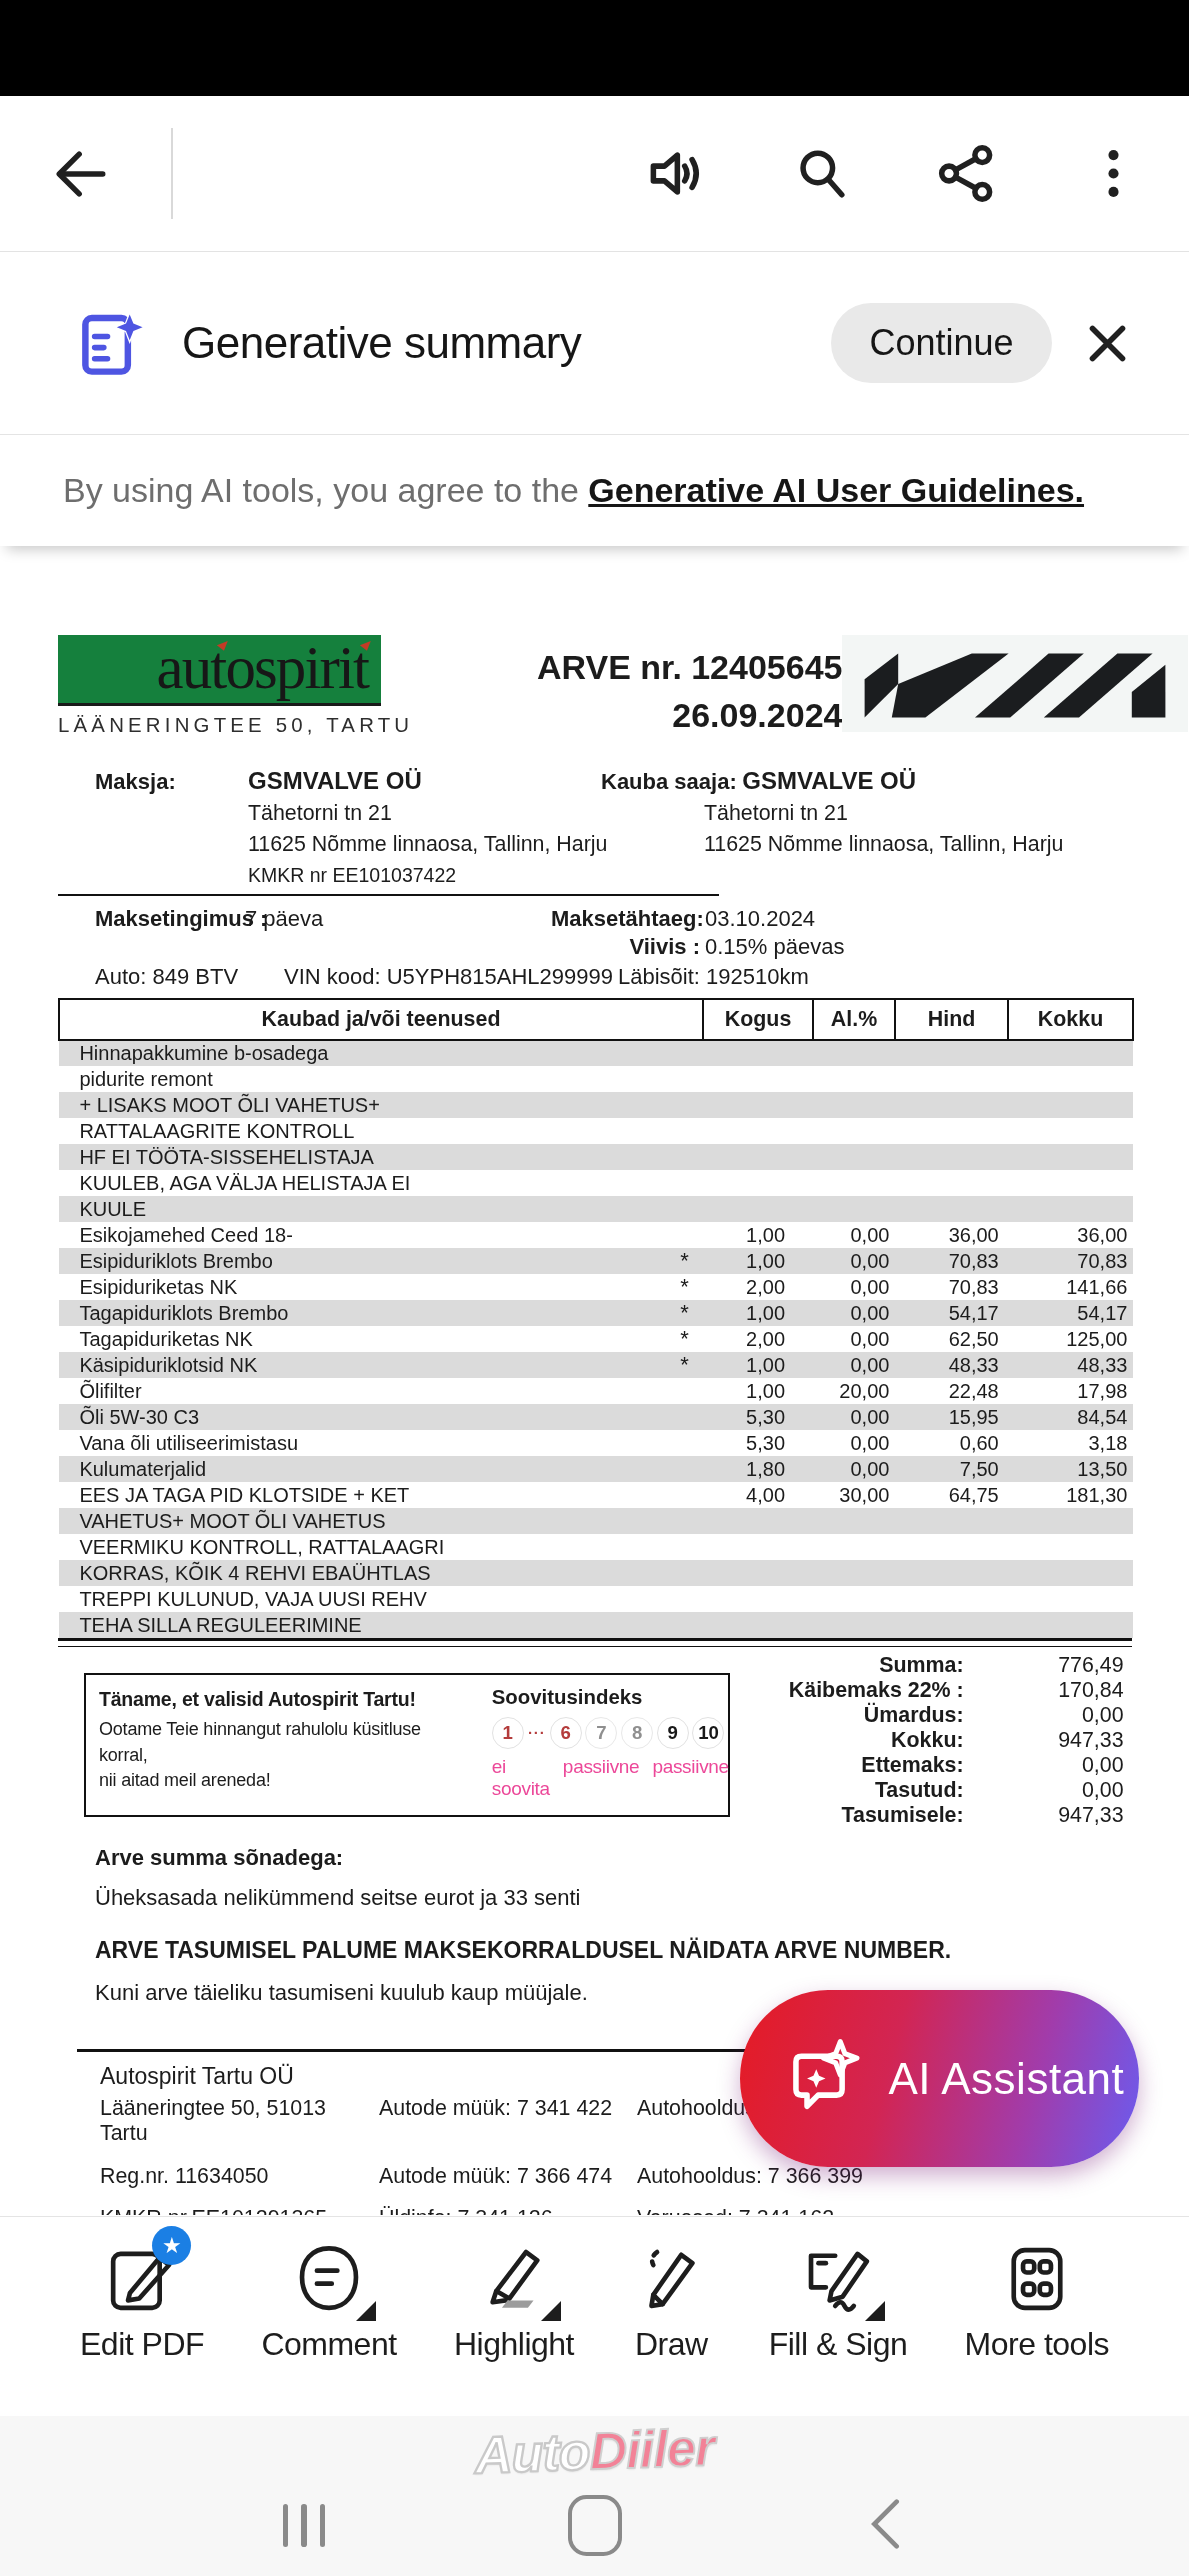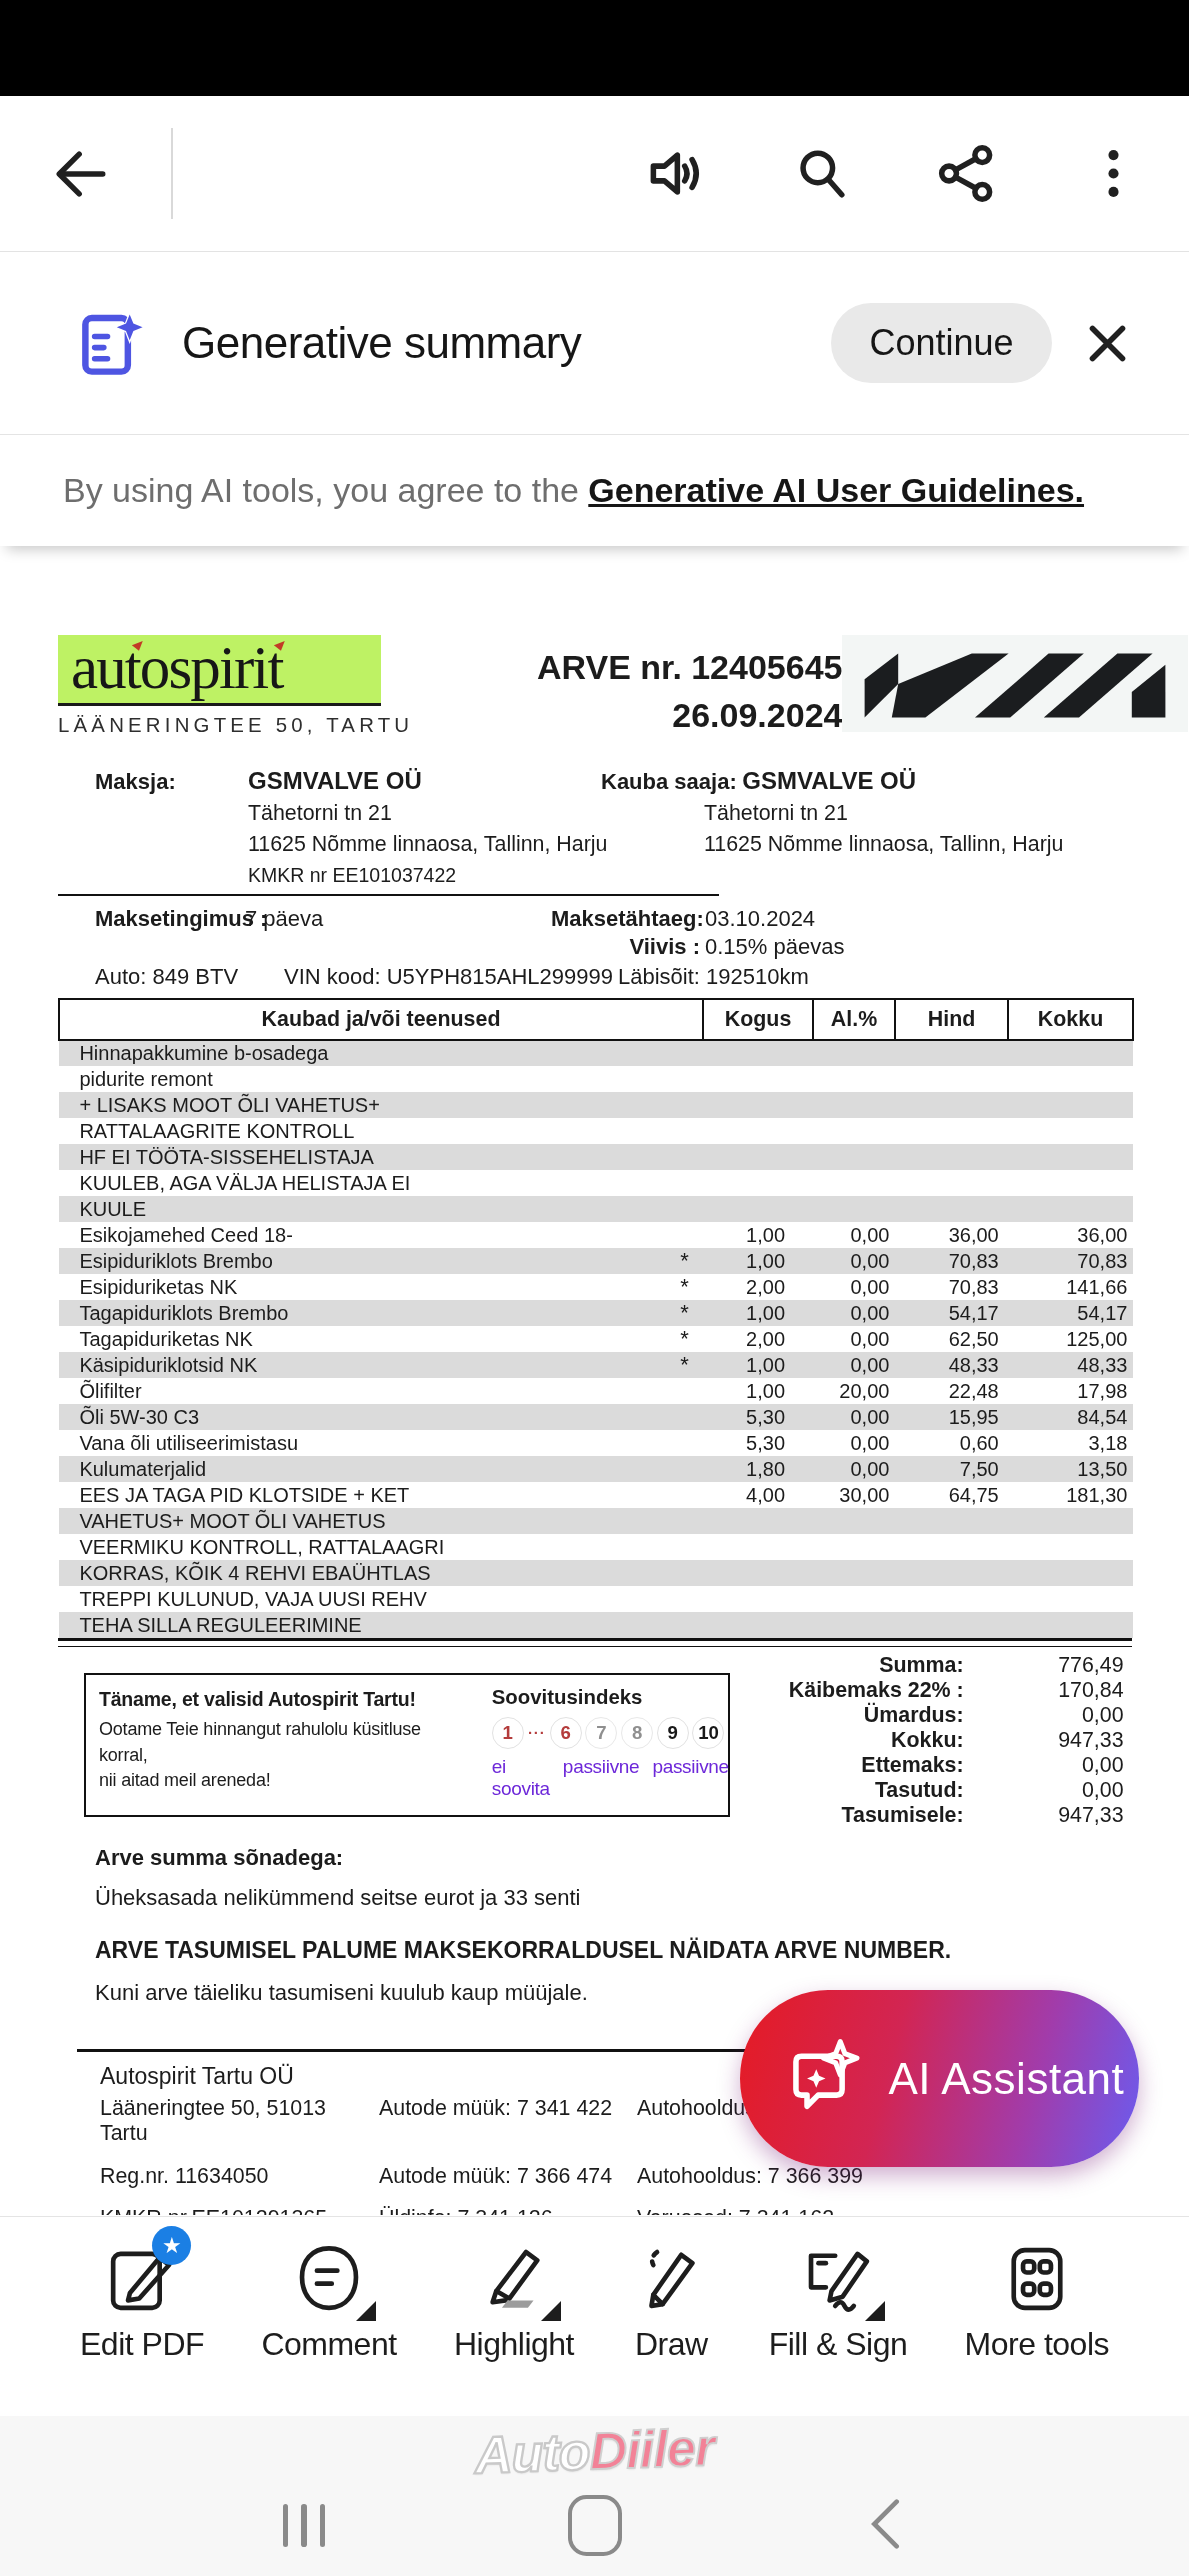--- a/index.html
+++ b/index.html
@@ -30,21 +30,21 @@
   .close-btn { width:45px; height:45px; margin:0 59px 0 33px; cursor:pointer; }
   .ai-banner .row2 { height:110px; display:flex; align-items:center; padding-left:63px;
                      font-size:34px; color:#6e6e6e; }
   .row2 .link { font-weight:700; color:#161616; text-decoration:underline; margin-left:9.3px; cursor:pointer; }
 
   
   .doc { position:absolute; top:546px; left:0; width:1189px; height:1669px; background:#fff; padding:0 58px; overflow:hidden; }
 
   .inv-header { margin-top:89px; display:flex; align-items:flex-start; }
   .logo-wrap { width:323px; }
-  .logo-box { background:#bef264; border-bottom:3.7px solid #1a1a1a; padding:1.9px 13px 5.6px; text-align:left; }
+  .logo-box { background:#15803d; border-bottom:3.7px solid #1a1a1a; padding:1.9px 13px 5.6px; text-align:right; }
   .logo-text { font-family:"Liberation Serif", serif; font-size:61px; font-weight:500; letter-spacing:-1.9px; color:#171717; line-height:1.0; white-space:nowrap; }
   .logo-text .tt { position:relative; }
   .logo-text .tt::before { content:''; position:absolute; top:5.6px; right:-2.8px;
         border-left:6.5px solid transparent; border-right:3.7px solid transparent; border-bottom:10.2px solid #c23b26; transform:rotate(38deg); }
   .logo-sub { margin-top:7.4px; text-align:center; font-size:20.4px; letter-spacing:4.2px; color:#2e2e2e; white-space:nowrap; }
   .arve-block { margin-left:156px; margin-top:13px; font-size:34px; font-weight:700; white-space:nowrap; }
   .arve-block .num { margin-left:9.3px; }
   .arve-date { margin-top:9.3px; text-align:right; }
   .kia-box { margin-left:auto; width:368px; height:97px; background:#f3f6f5; display:flex; align-items:center; justify-content:center; }
   .kia-box svg { width:346px; height:80px; }
@@ -88,21 +88,21 @@
   .fb-box { margin-left:26px; margin-top:20.4px; width:661px; border:2.8px solid #111; padding:11px 13px 15px; display:flex; gap:23px; }
   .fb-left { flex:1; font-size:18px; letter-spacing:-0.2px; line-height:1.4; }
   .fb-left .fb-title { font-size:19.5px; font-weight:700; margin-bottom:3.7px; letter-spacing:-0.2px; }
   .fb-right { width:223px; }
   .fb-right .fb-idx-title { font-size:20.4px; font-weight:700; }
   .scores { margin-top:7.4px; display:flex; align-items:center; gap:3.7px; }
   .score { width:32px; height:32px; border:1.9px solid #e2e2e2; border-radius:50%; display:flex; align-items:center; justify-content:center;
            font-size:18.6px; font-weight:700; flex:0 0 auto; }
   .score.red { color:#b43c3c; } .score.gray { color:#8f8f8f; border-color:#e8e8e8; } .score.black { color:#191919; }
   .score.dots { border:none; width:18.6px; color:#b43c3c; letter-spacing:0.9px; font-size:15px; }
-  .fb-legend { margin-top:7.4px; display:flex; gap:13px; font-size:19px; color:#6d28d9; letter-spacing:-0.3px; }
+  .fb-legend { margin-top:7.4px; display:flex; gap:13px; font-size:19px; color:#ec4899; letter-spacing:-0.3px; }
   .totals { margin-left:auto; width:411px; font-size:21.4px; line-height:25px; padding-right:7.4px; }
   .totals .trow { display:flex; }
   .totals .tlab { flex:1; text-align:right; font-weight:700; }
   .totals .tval { width:160px; text-align:right; }
 
   
   .words { margin-top:16.7px; padding-left:37px; }
   .words .w-lab { font-weight:700; font-size:22px; }
   .words .w-val { margin-top:14px; font-size:22px; }
   .note-bold { margin-top:26px; padding-left:37px; font-weight:700; font-size:23px; }

